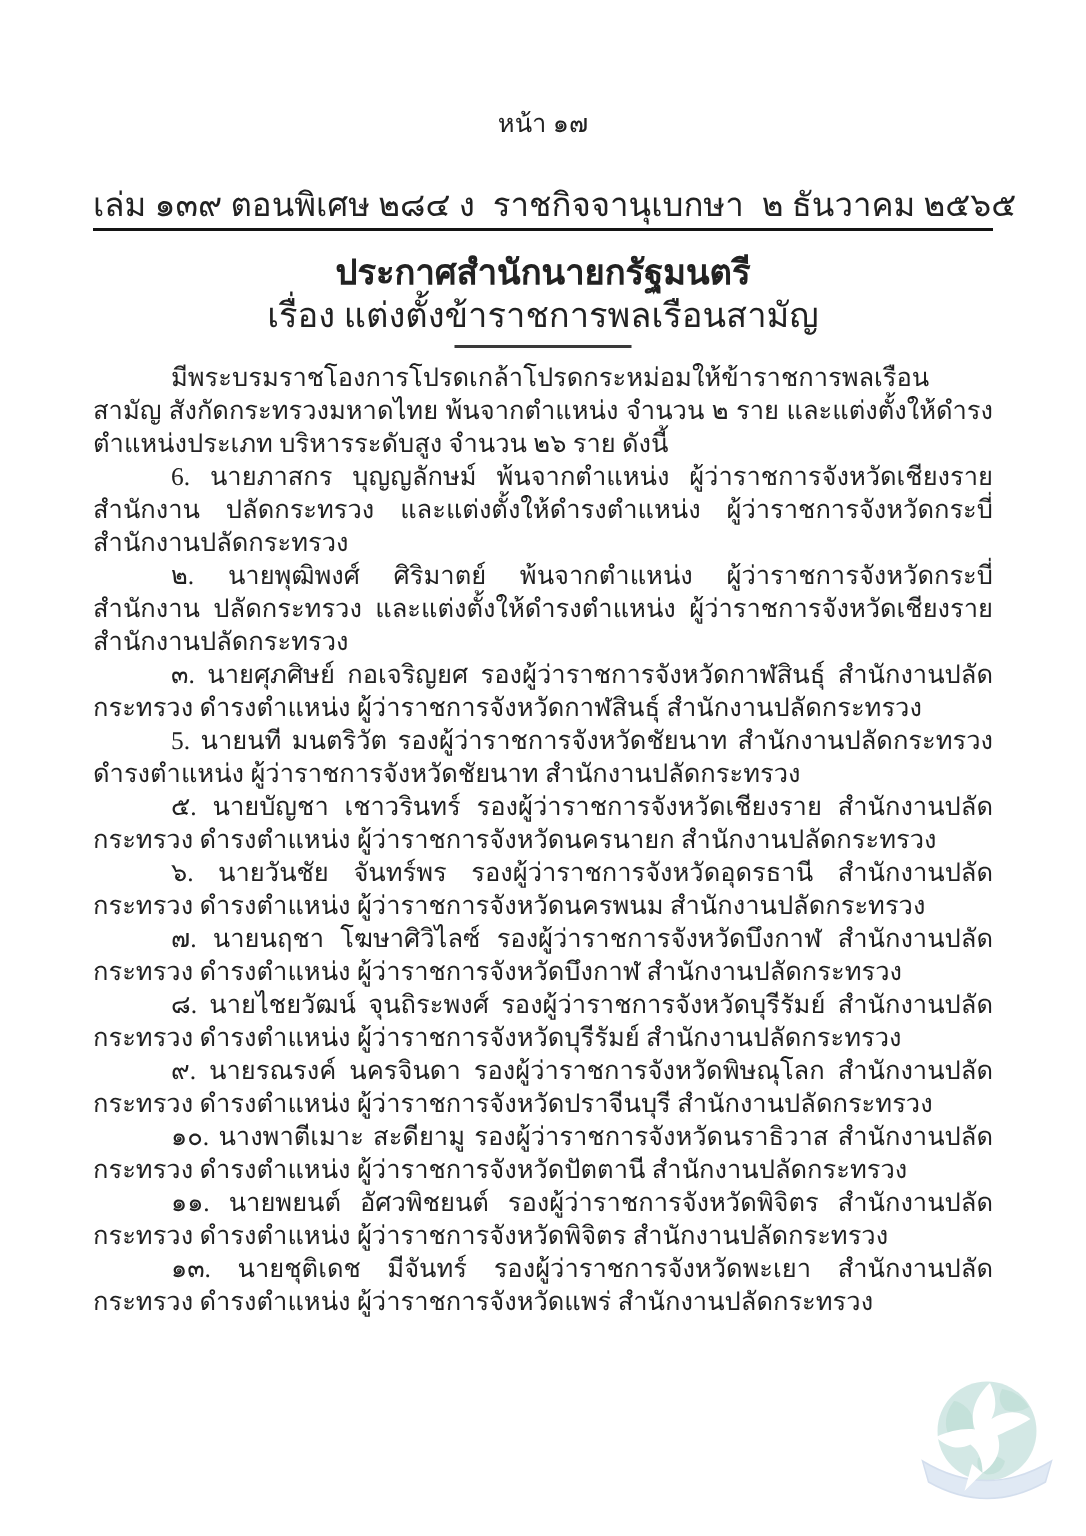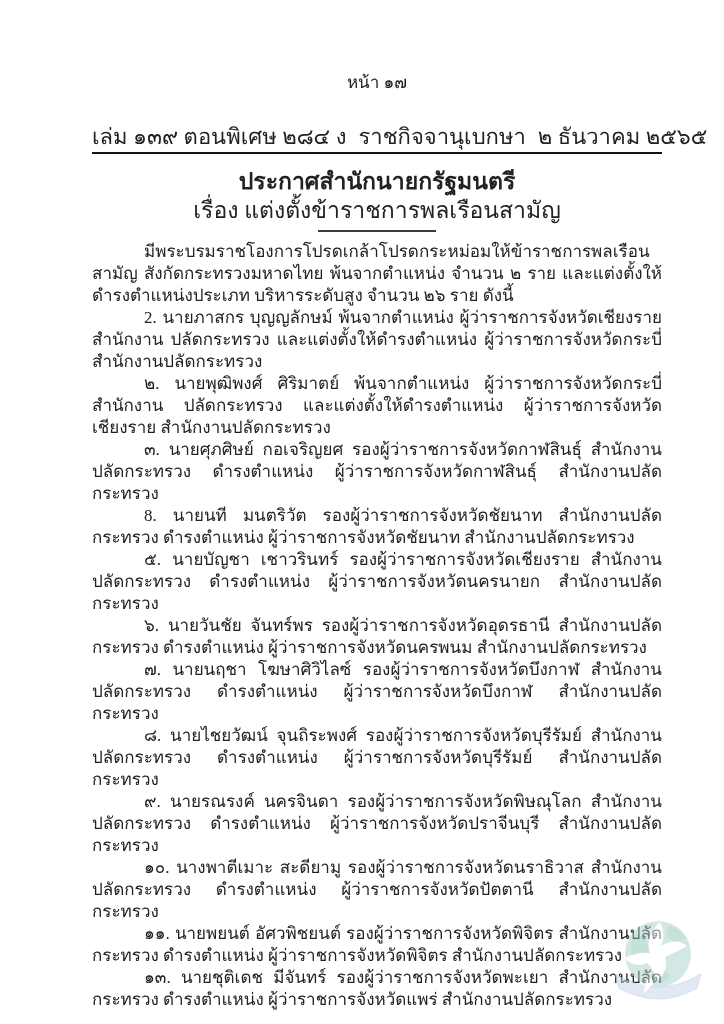--- a/index.html
+++ b/index.html
@@ -7,21 +7,21 @@
     padding: 0;
     background: #ffffff;
   }
   .page {
     position: relative;
     width: 724px;
     height: 1024px;
     margin: 0 auto;
     background: #ffffff;
     box-sizing: border-box;
-    padding: 72px 62px 0 92px;
+    padding: 72px 62px 0 62px;
     font-family: "Liberation Serif", "DejaVu Serif", serif;
     color: #222222;
     overflow: hidden;
   }
   .page-num {
     text-align: center;
     font-size: 17px;
     line-height: 21px;
   }
   .header-row {
@@ -92,24 +92,24 @@
     <hr class="header-rule">
   </div>
 
   <h1 class="doc-title">ประกาศสำนักนายกรัฐมนตรี</h1>
   <h2 class="doc-subtitle">เรื่อง แต่งตั้งข้าราชการพลเรือนสามัญ</h2>
   <hr class="title-divider">
 
   <div class="body-text">
     <p>มีพระบรมราชโองการโปรดเกล้าโปรดกระหม่อมให้ข้าราชการพลเรือนสามัญ สังกัดกระทรวงมหาดไทย พ้นจากตำแหน่ง จำนวน ๒ ราย และแต่งตั้งให้ดำรงตำแหน่งประเภท บริหารระดับสูง จำนวน ๒๖ ราย ดังนี้</p>
     <div id="appointment-list">
-        <p>2. นายภาสกร บุญญลักษม์ พ้นจากตำแหน่ง ผู้ว่าราชการจังหวัดเชียงราย สำนักงาน ปลัดกระทรวง และแต่งตั้งให้ดำรงตำแหน่ง ผู้ว่าราชการจังหวัดกระบี่ สำนักงานปลัดกระทรวง</p>
+        <p>6. นายภาสกร บุญญลักษม์ พ้นจากตำแหน่ง ผู้ว่าราชการจังหวัดเชียงราย สำนักงาน ปลัดกระทรวง และแต่งตั้งให้ดำรงตำแหน่ง ผู้ว่าราชการจังหวัดกระบี่ สำนักงานปลัดกระทรวง</p>
         <p>๒. นายพุฒิพงศ์ ศิริมาตย์ พ้นจากตำแหน่ง ผู้ว่าราชการจังหวัดกระบี่ สำนักงาน ปลัดกระทรวง และแต่งตั้งให้ดำรงตำแหน่ง ผู้ว่าราชการจังหวัดเชียงราย สำนักงานปลัดกระทรวง</p>
         <p>๓. นายศุภศิษย์ กอเจริญยศ รองผู้ว่าราชการจังหวัดกาฬสินธุ์ สำนักงานปลัดกระทรวง ดำรงตำแหน่ง ผู้ว่าราชการจังหวัดกาฬสินธุ์ สำนักงานปลัดกระทรวง</p>
-        <p>8. นายนที มนตริวัต รองผู้ว่าราชการจังหวัดชัยนาท สำนักงานปลัดกระทรวง ดำรงตำแหน่ง ผู้ว่าราชการจังหวัดชัยนาท สำนักงานปลัดกระทรวง</p>
+        <p>5. นายนที มนตริวัต รองผู้ว่าราชการจังหวัดชัยนาท สำนักงานปลัดกระทรวง ดำรงตำแหน่ง ผู้ว่าราชการจังหวัดชัยนาท สำนักงานปลัดกระทรวง</p>
         <p>๕. นายบัญชา เชาวรินทร์ รองผู้ว่าราชการจังหวัดเชียงราย สำนักงานปลัดกระทรวง ดำรงตำแหน่ง ผู้ว่าราชการจังหวัดนครนายก สำนักงานปลัดกระทรวง</p>
         <p>๖. นายวันชัย จันทร์พร รองผู้ว่าราชการจังหวัดอุดรธานี สำนักงานปลัดกระทรวง ดำรงตำแหน่ง ผู้ว่าราชการจังหวัดนครพนม สำนักงานปลัดกระทรวง</p>
         <p>๗. นายนฤชา โฆษาศิวิไลซ์ รองผู้ว่าราชการจังหวัดบึงกาฬ สำนักงานปลัดกระทรวง ดำรงตำแหน่ง ผู้ว่าราชการจังหวัดบึงกาฬ สำนักงานปลัดกระทรวง</p>
         <p>๘. นายไชยวัฒน์ จุนถิระพงศ์ รองผู้ว่าราชการจังหวัดบุรีรัมย์ สำนักงานปลัดกระทรวง ดำรงตำแหน่ง ผู้ว่าราชการจังหวัดบุรีรัมย์ สำนักงานปลัดกระทรวง</p>
         <p>๙. นายรณรงค์ นครจินดา รองผู้ว่าราชการจังหวัดพิษณุโลก สำนักงานปลัดกระทรวง ดำรงตำแหน่ง ผู้ว่าราชการจังหวัดปราจีนบุรี สำนักงานปลัดกระทรวง</p>
         <p>๑๐. นางพาตีเมาะ สะดียามู รองผู้ว่าราชการจังหวัดนราธิวาส สำนักงานปลัดกระทรวง ดำรงตำแหน่ง ผู้ว่าราชการจังหวัดปัตตานี สำนักงานปลัดกระทรวง</p>
         <p>๑๑. นายพยนต์ อัศวพิชยนต์ รองผู้ว่าราชการจังหวัดพิจิตร สำนักงานปลัดกระทรวง ดำรงตำแหน่ง ผู้ว่าราชการจังหวัดพิจิตร สำนักงานปลัดกระทรวง</p>
         <p>๑๓. นายชุติเดช มีจันทร์ รองผู้ว่าราชการจังหวัดพะเยา สำนักงานปลัดกระทรวง ดำรงตำแหน่ง ผู้ว่าราชการจังหวัดแพร่ สำนักงานปลัดกระทรวง</p>
       </div>
   </div>

